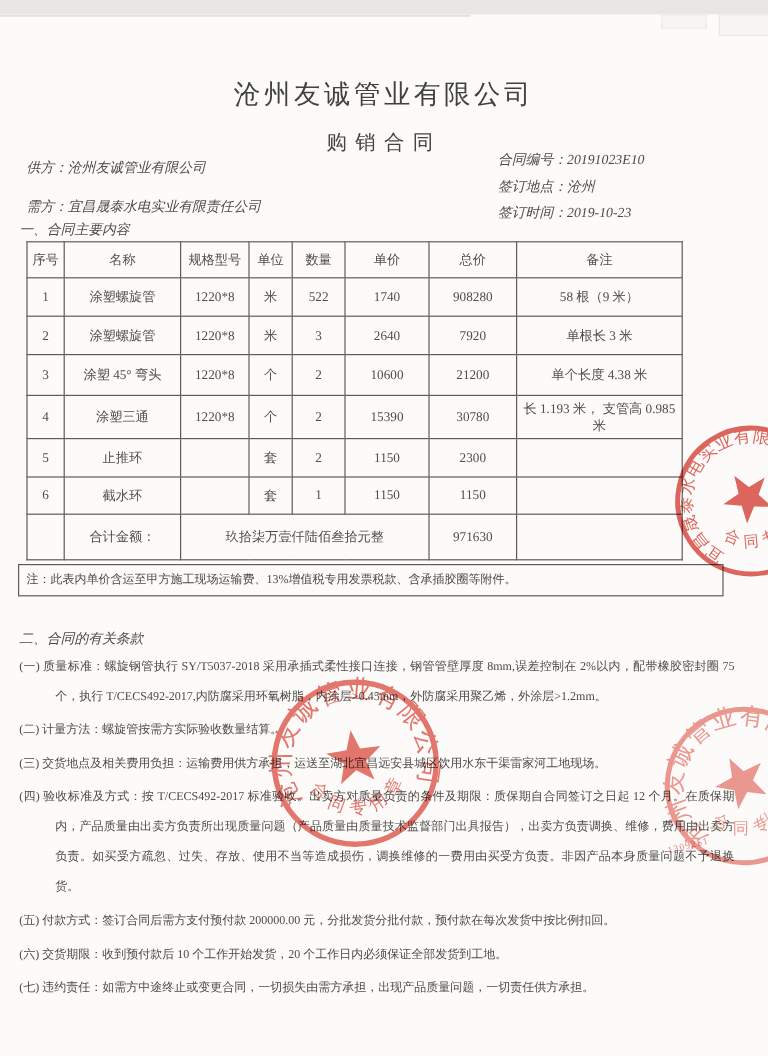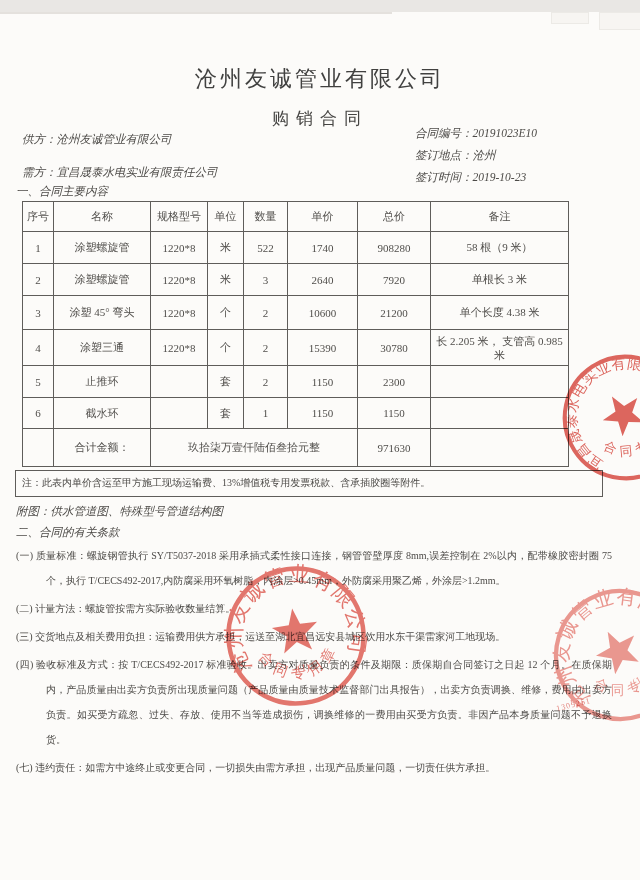--- a/index.html
+++ b/index.html
@@ -118,21 +118,21 @@
       <td>单个长度 4.38 米</td>
     </tr>
     <tr class="r4">
       <td>4</td>
       <td>涂塑三通</td>
       <td>1220*8</td>
       <td>个</td>
       <td>2</td>
       <td>15390</td>
       <td>30780</td>
-      <td class="remark2">长 2.205 米， 支管高 0.985 米</td>
+      <td class="remark2">长 1.193 米， 支管高 0.985 米</td>
     </tr>
     <tr class="r5">
       <td>5</td>
       <td>止推环</td>
       <td></td>
       <td>套</td>
       <td>2</td>
       <td>1150</td>
       <td>2300</td>
       <td></td>
@@ -152,28 +152,29 @@
       <td>合计金额：</td>
       <td colspan="4">玖拾柒万壹仟陆佰叁拾元整</td>
       <td>971630</td>
       <td></td>
     </tr>
   </tbody>
     </table>
 
   <div class="note-box">注：此表内单价含运至甲方施工现场运输费、13%增值税专用发票税款、含承插胶圈等附件。</div>
 
-  <div class="line attach-line">附图：供水管道图、特殊型号管道结构图</div>
   <div class="line section2-line">二、合同的有关条款</div>
 
   <div class="terms">
     <p>(一) 质量标准：螺旋钢管执行 SY/T5037-2018 采用承插式柔性接口连接，钢管管壁厚度 8mm,误差控制在 2%以内，配带橡胶密封圈 75 个，执行 T/CECS492-2017,内防腐采用环氧树脂，内涂层&gt;0.45mm，外防腐采用聚乙烯，外涂层&gt;1.2mm。</p>
     <p>(二) 计量方法：螺旋管按需方实际验收数量结算。</p>
     <p>(三) 交货地点及相关费用负担：运输费用供方承担，运送至湖北宜昌远安县城区饮用水东干渠雷家河工地现场。</p>
     <p>(四) 验收标准及方式：按 T/CECS492-2017 标准验收。出卖方对质量负责的条件及期限：质保期自合同签订之日起 12 个月。在质保期内，产品质量由出卖方负责所出现质量问题（产品质量由质量技术监督部门出具报告），出卖方负责调换、维修，费用由出卖方负责。如买受方疏忽、过失、存放、使用不当等造成损伤，调换维修的一费用由买受方负责。非因产品本身质量问题不予退换货。</p>
+    <p>(五) 付款方式：签订合同后需方支付预付款 200000.00 元，分批发货分批付款，预付款在每次发货中按比例扣回。</p>
+    <p>(六) 交货期限：收到预付款后 10 个工作开始发货，20 个工作日内必须保证全部发货到工地。</p>
     <p>(七) 违约责任：如需方中途终止或变更合同，一切损失由需方承担，出现产品质量问题，一切责任供方承担。</p>
   </div>
 
   <div class="stamp stamp-buyer">
     <svg viewBox="0 0 200 200">
       <defs>
         <path id="arcTopA" d="M 36.8,136.5 A 73,73 0 1 1 163.2,136.5" fill="none"></path>
         <path id="arcBotA" d="M 47.4,119.2 A 56,56 0 0 0 152.6,119.2" fill="none"></path>
       </defs>
       <circle cx="100" cy="100" r="90" fill="none" stroke="currentColor" stroke-width="6"></circle>

